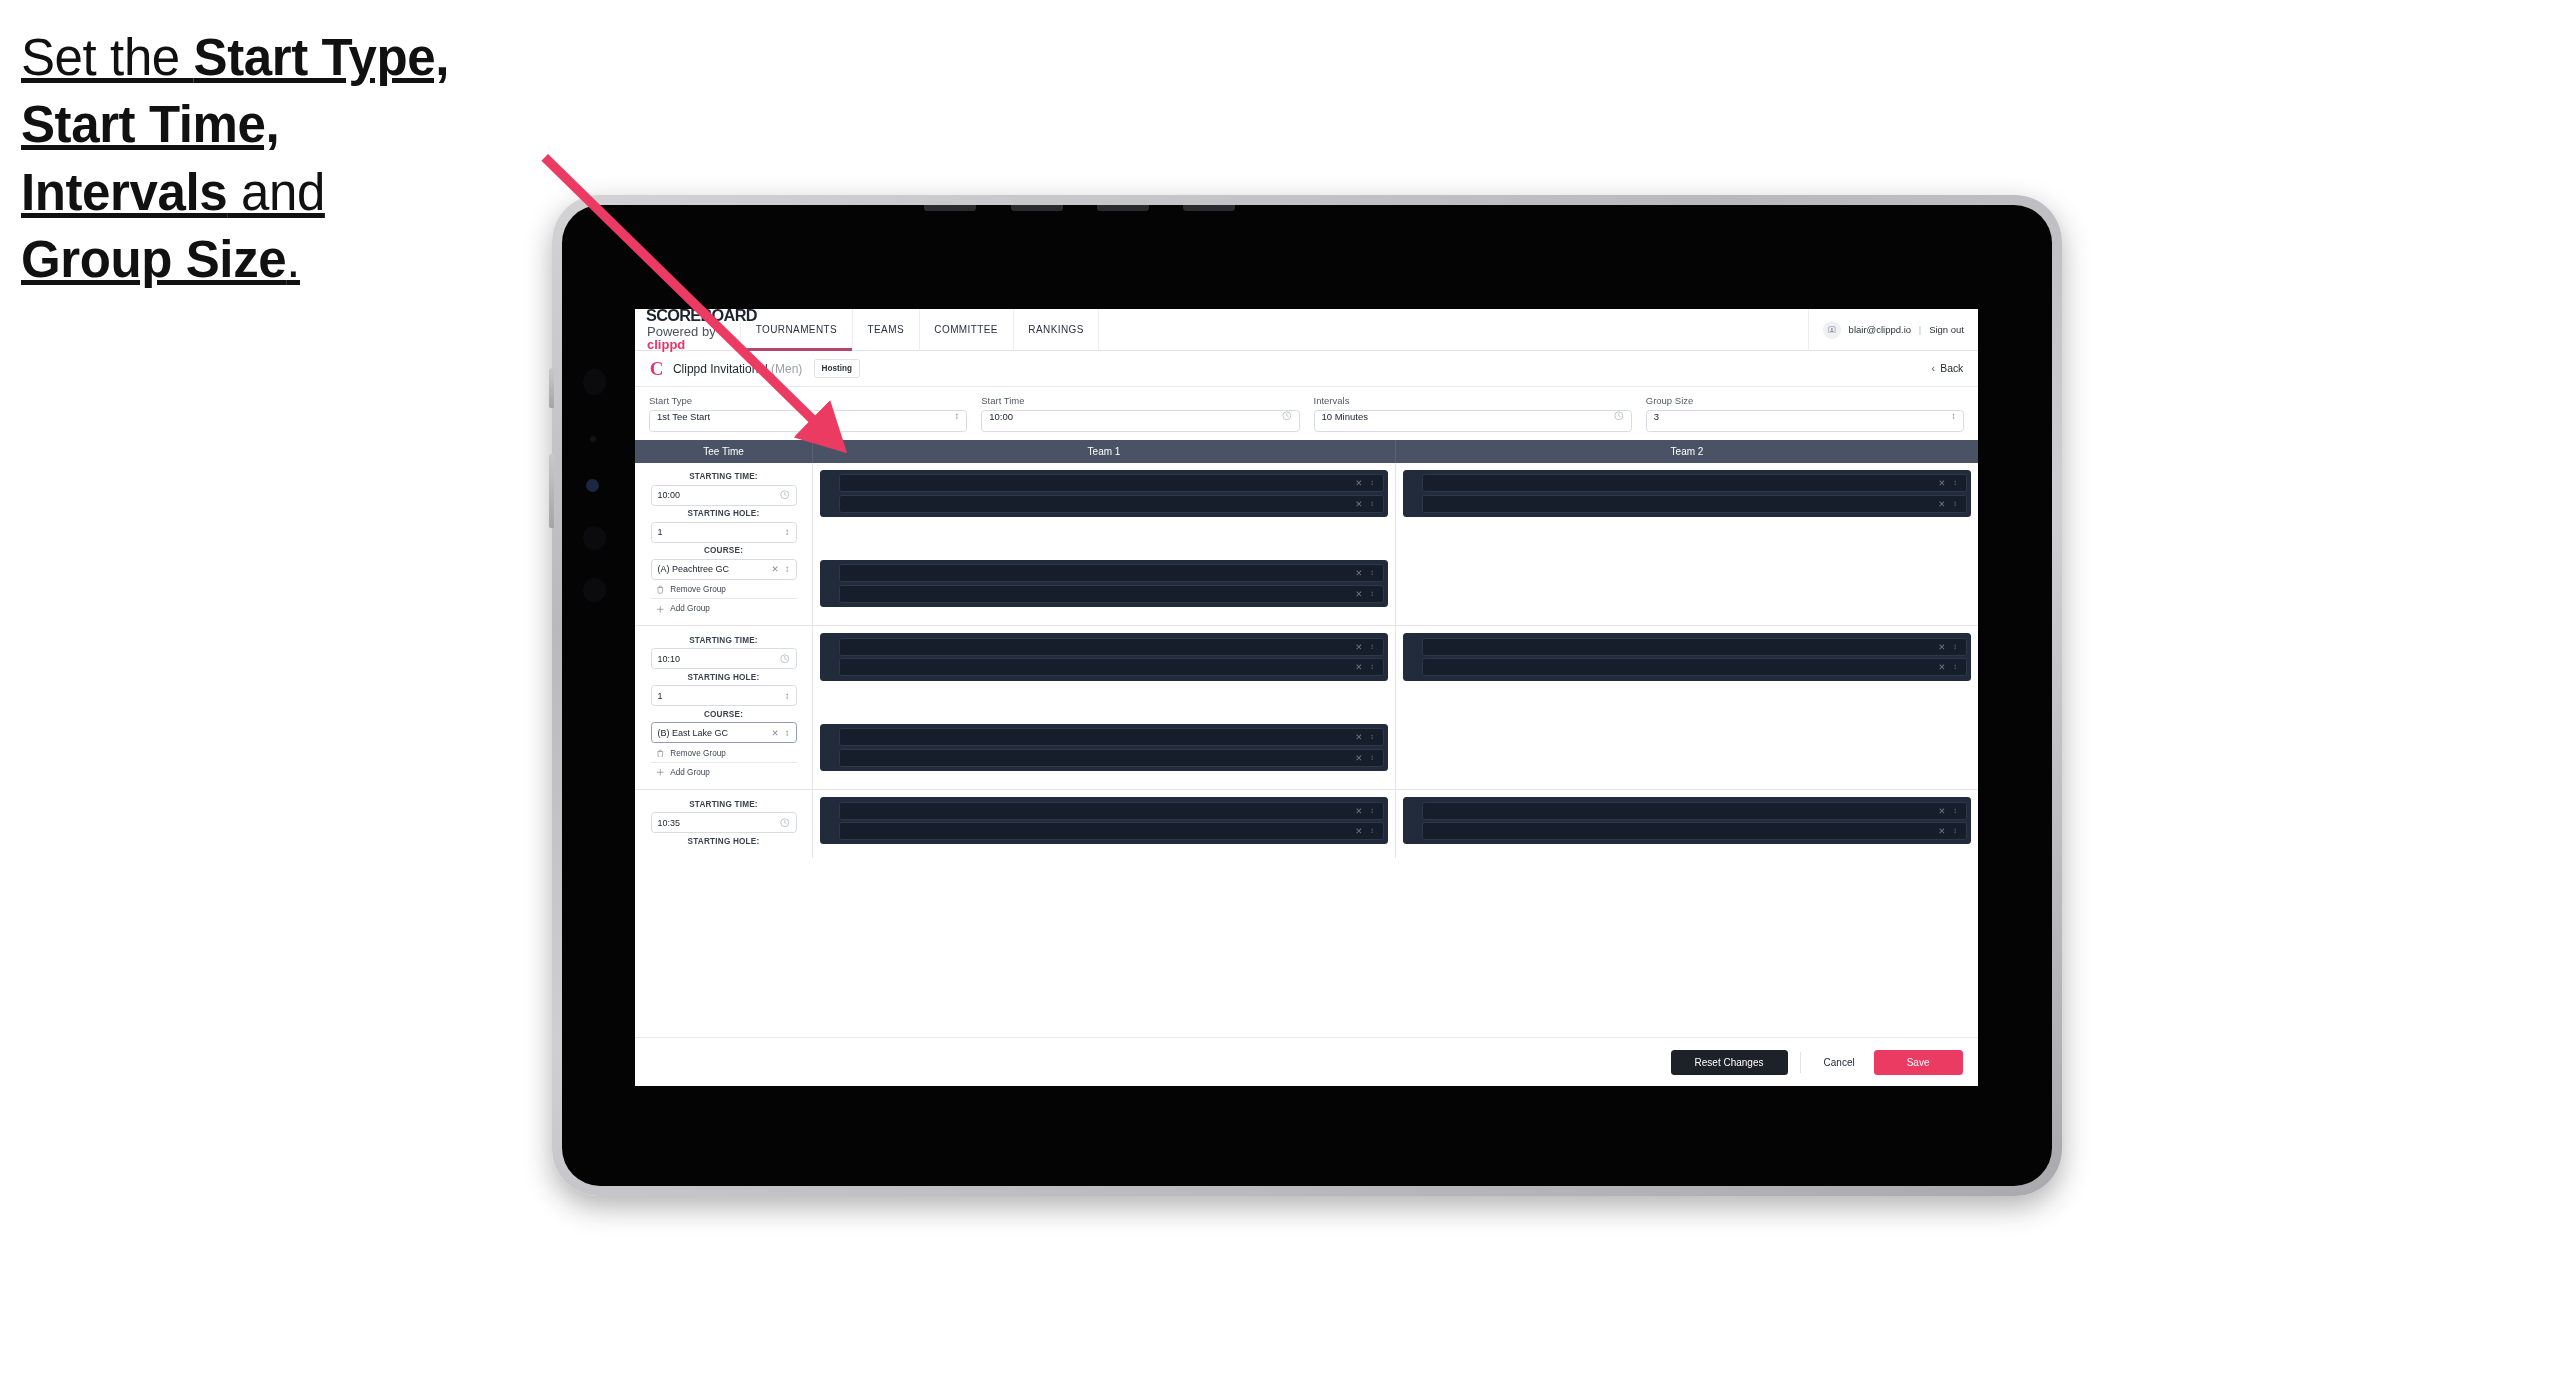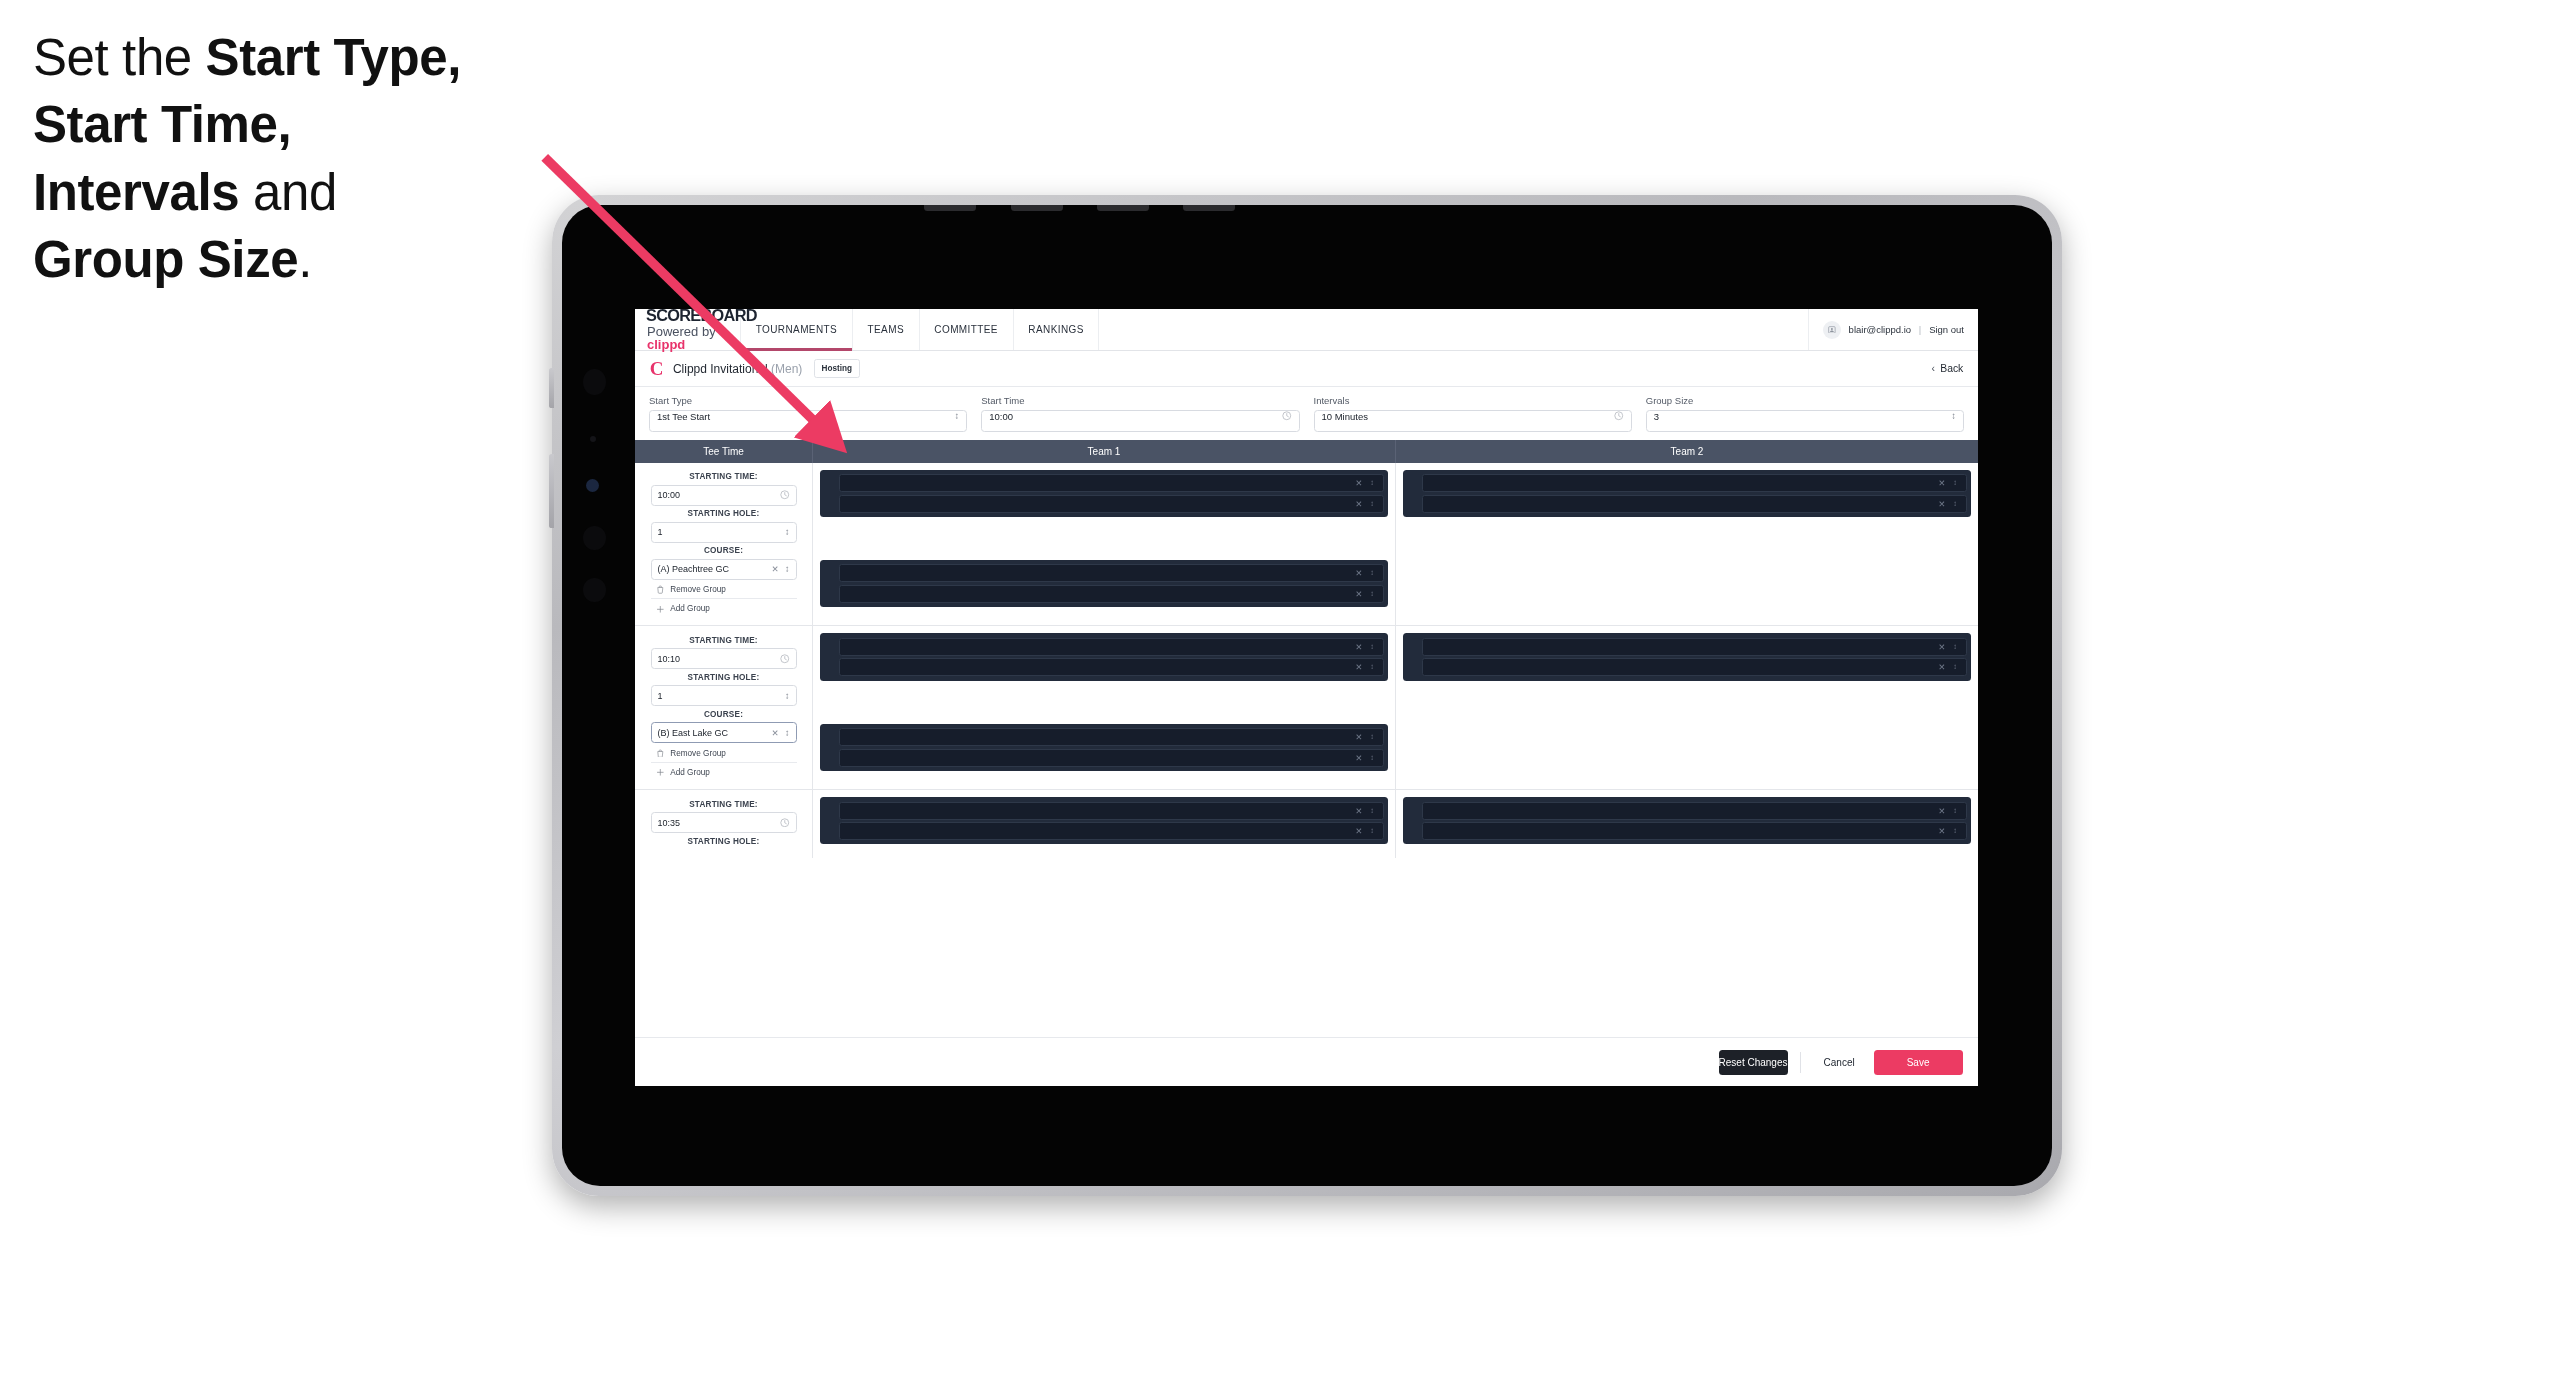--- a/index.html
+++ b/index.html
@@ -6,26 +6,27 @@
   html, body {
     width: 2576px; height: 1386px;
     background: #ffffff;
     font-family: "Liberation Sans", sans-serif;
     overflow: hidden;
   }
 
   
   #caption {
     position: absolute;
-    left: 33px; top: 24px;
+    left: 21px; top: 24px;
     width: 552px;
     font-size: 51px;
     line-height: 1.32;
     color: #111111;
     letter-spacing: -0.4px;
+    text-decoration: underline;
   }
   #caption .b { font-weight: 700; }
   #caption .n { font-weight: 400; }
 
   
   #arrow-svg {
     position: absolute;
     left: 518px; top: 138px;
     width: 362px; height: 337px;
     pointer-events: none;
@@ -238,21 +239,21 @@
   #footer {
     height: 48px; min-height:48px; background:#fff;
     display:flex; align-items:center; justify-content:flex-end;
     padding-right: 15.5px; gap: 0;
   }
   .btn {
     font-size: 10px; border-radius: 3.5px; cursor:pointer;
     display:flex; align-items:center; justify-content:center;
   }
   #btn-reset {
-    background:#1d2128; color:#fff; padding: 7px 0; font-weight:400;
+    background:#1d2128; color:#fff; padding: 7px 24px; font-weight:400;
   }
   .vdiv { width:0.9px; height:21px; background:#e0e2e7; margin: 0 12px; }
   #btn-cancel { color:#222933; padding: 7px 11.2px; background:transparent; }
   #btn-save {
     background:#ec3b63; color:#fff; padding: 7px 33px; margin-left: 7.8px;
   }
 </style>
 </head>
 <body>
 

